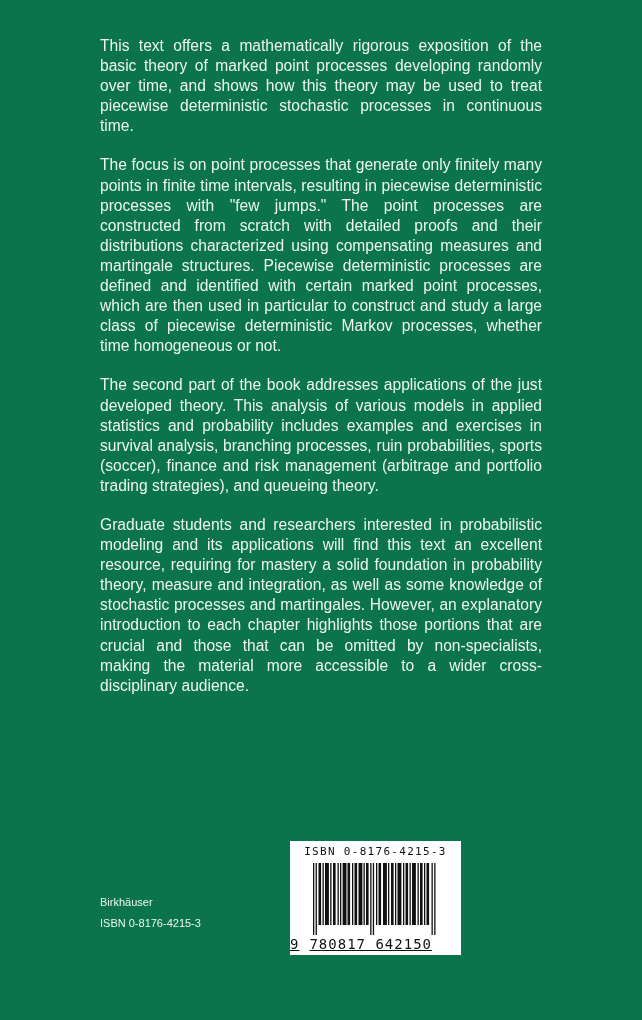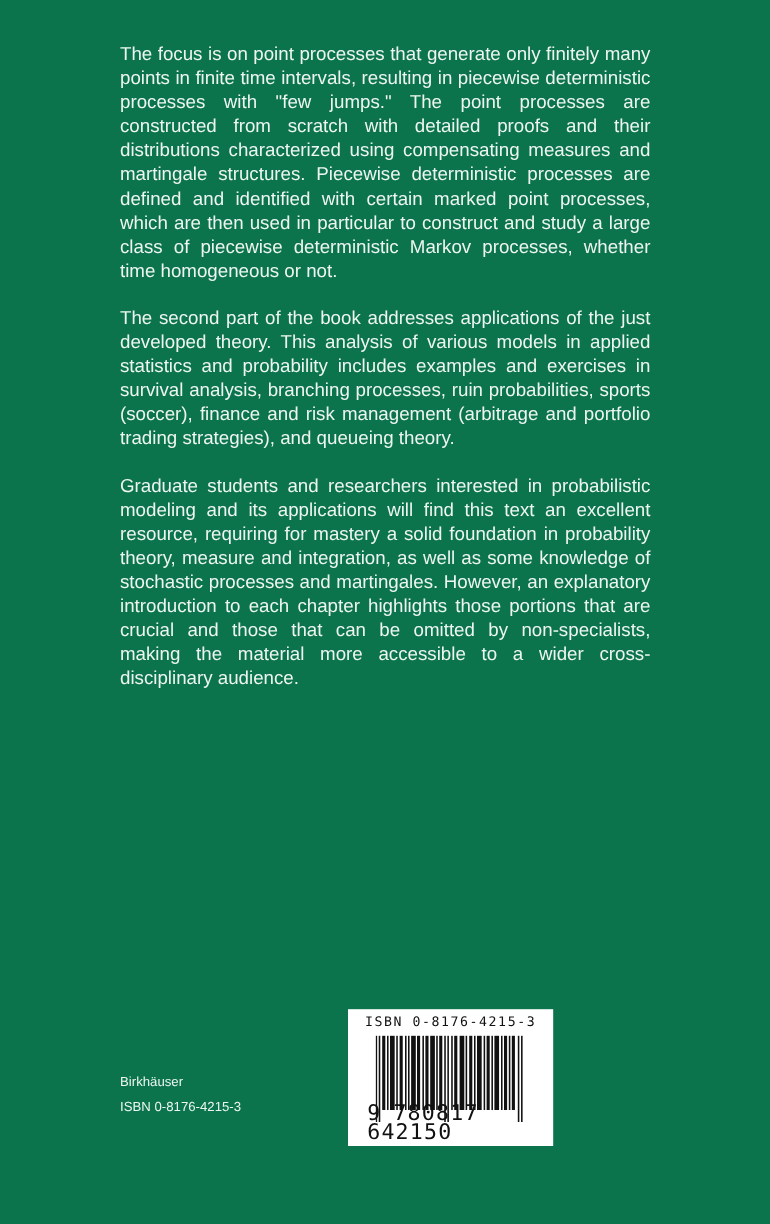--- a/index.html
+++ b/index.html
@@ -59,33 +59,35 @@
     }
     .barcode-bars {
       position: absolute;
       left: 23px;
       top: 22px;
       width: 124px;
       height: 72px;
     }
     .barcode-digits {
       position: absolute;
-      left: 16px;
+      left: 0;
       bottom: 3px;
-      font-size: 18px;
+      font-size: 14px;
       letter-spacing: 1px;
       line-height: 16px;
       background: transparent;
+      text-decoration: underline;
     }
     .barcode-digits .first { margin-right: 10px; }
   </style>
 </head>
 <body>
 
 <div class="blurb">
+  <p>This text offers a mathematically rigorous exposition of the basic theory of marked point processes developing randomly over time, and shows how this theory may be used to treat piecewise deterministic stochastic processes in continuous time.</p>
   <p>The focus is on point processes that generate only finitely many points in finite time intervals, resulting in piecewise deterministic processes with "few jumps." The point processes are constructed from scratch with detailed proofs and their distributions characterized using compensating measures and martingale structures. Piecewise deterministic processes are defined and identified with certain marked point processes, which are then used in particular to construct and study a large class of piecewise deterministic Markov processes, whether time homogeneous or not.</p>
   <p>The second part of the book addresses applications of the just developed theory. This analysis of various models in applied statistics and probabi­lity includes examples and exercises in survival analysis, branching processes, ruin probabilities, sports (soccer), finance and risk manage­ment (arbitrage and portfolio trading strategies), and queueing theory.</p>
   <p>Graduate students and researchers interested in probabilistic modeling and its applications will find this text an excellent resource, requiring for mastery a solid foundation in probability theory, measure and integration, as well as some knowledge of stochastic processes and martingales. However, an explanatory introduction to each chapter highlights those portions that are crucial and those that can be omitted by non-specialists, making the material more accessible to a wider cross-disciplinary audi­ence.</p>
 </div>
 
 <div class="publisher">
   <div>Birkhäuser</div>
   <div>ISBN 0-8176-4215-3</div>
 </div>
 

